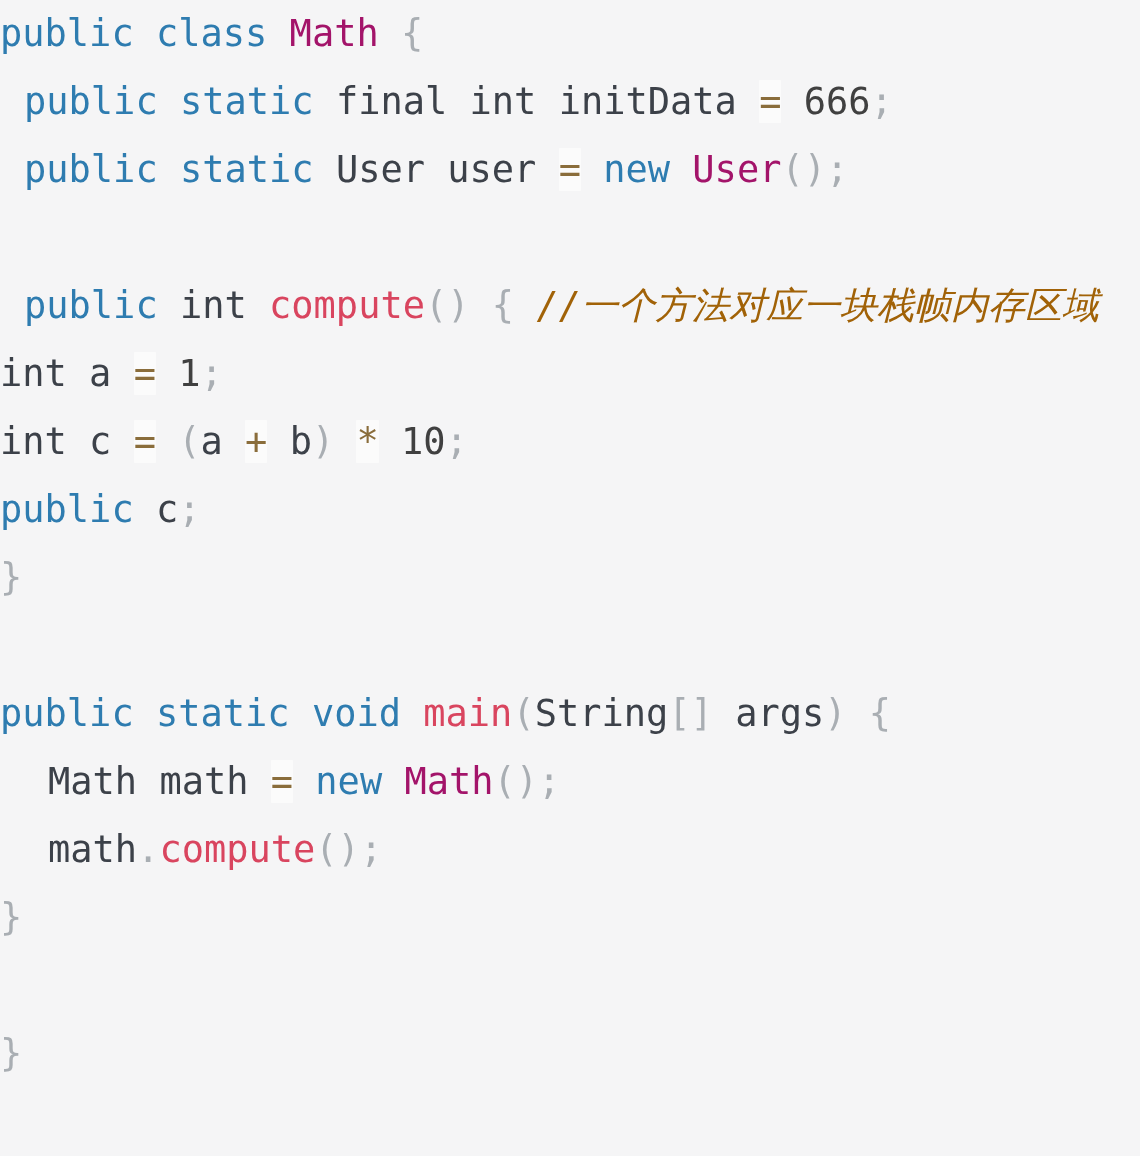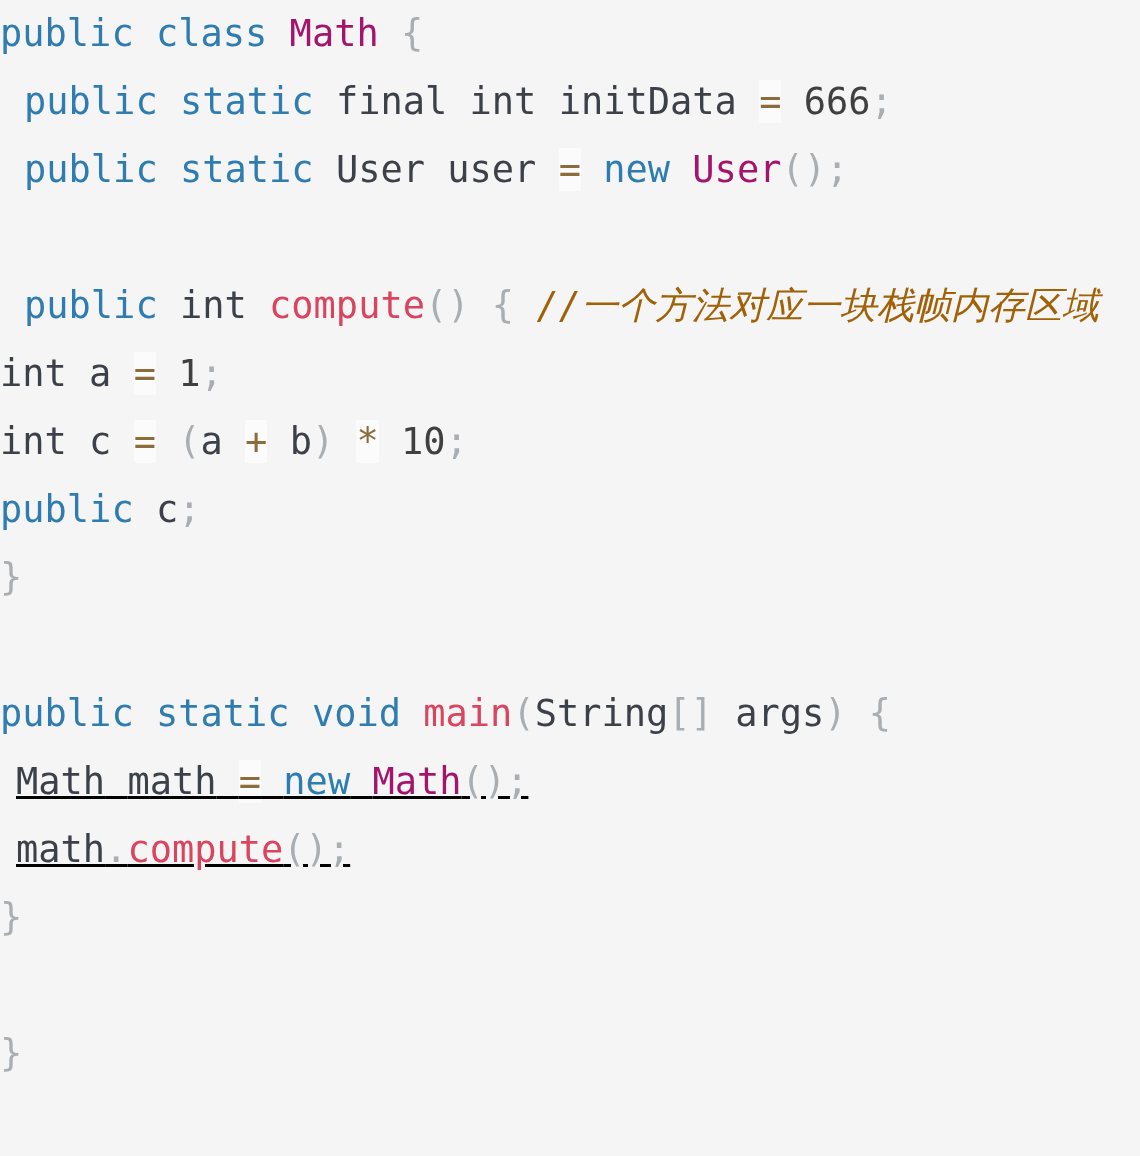--- a/index.html
+++ b/index.html
@@ -28,21 +28,21 @@
     line-height: 68px;
     white-space: pre;
     font-size: 37px;
     letter-spacing: 0px;
   }
 
   
   .ind0  { padding-left: 0px; }
   .ind1  { padding-left: 24px; }
   .ind2  { }
-  .ind3  { padding-left: 16px; text-decoration: underline; }
+  .ind3  { padding-left: 48px; }
   .ind4  { }
 
   .blank { height: 68px; }
 
   
   .kw       { color: #2e7cb0; }              
   .type     { color: #3c4149; text-align: center; }              
   .cls      { color: #a3146a; }              
   .fn       { color: #d9455f; }              
   .num      { color: #404040; }              

